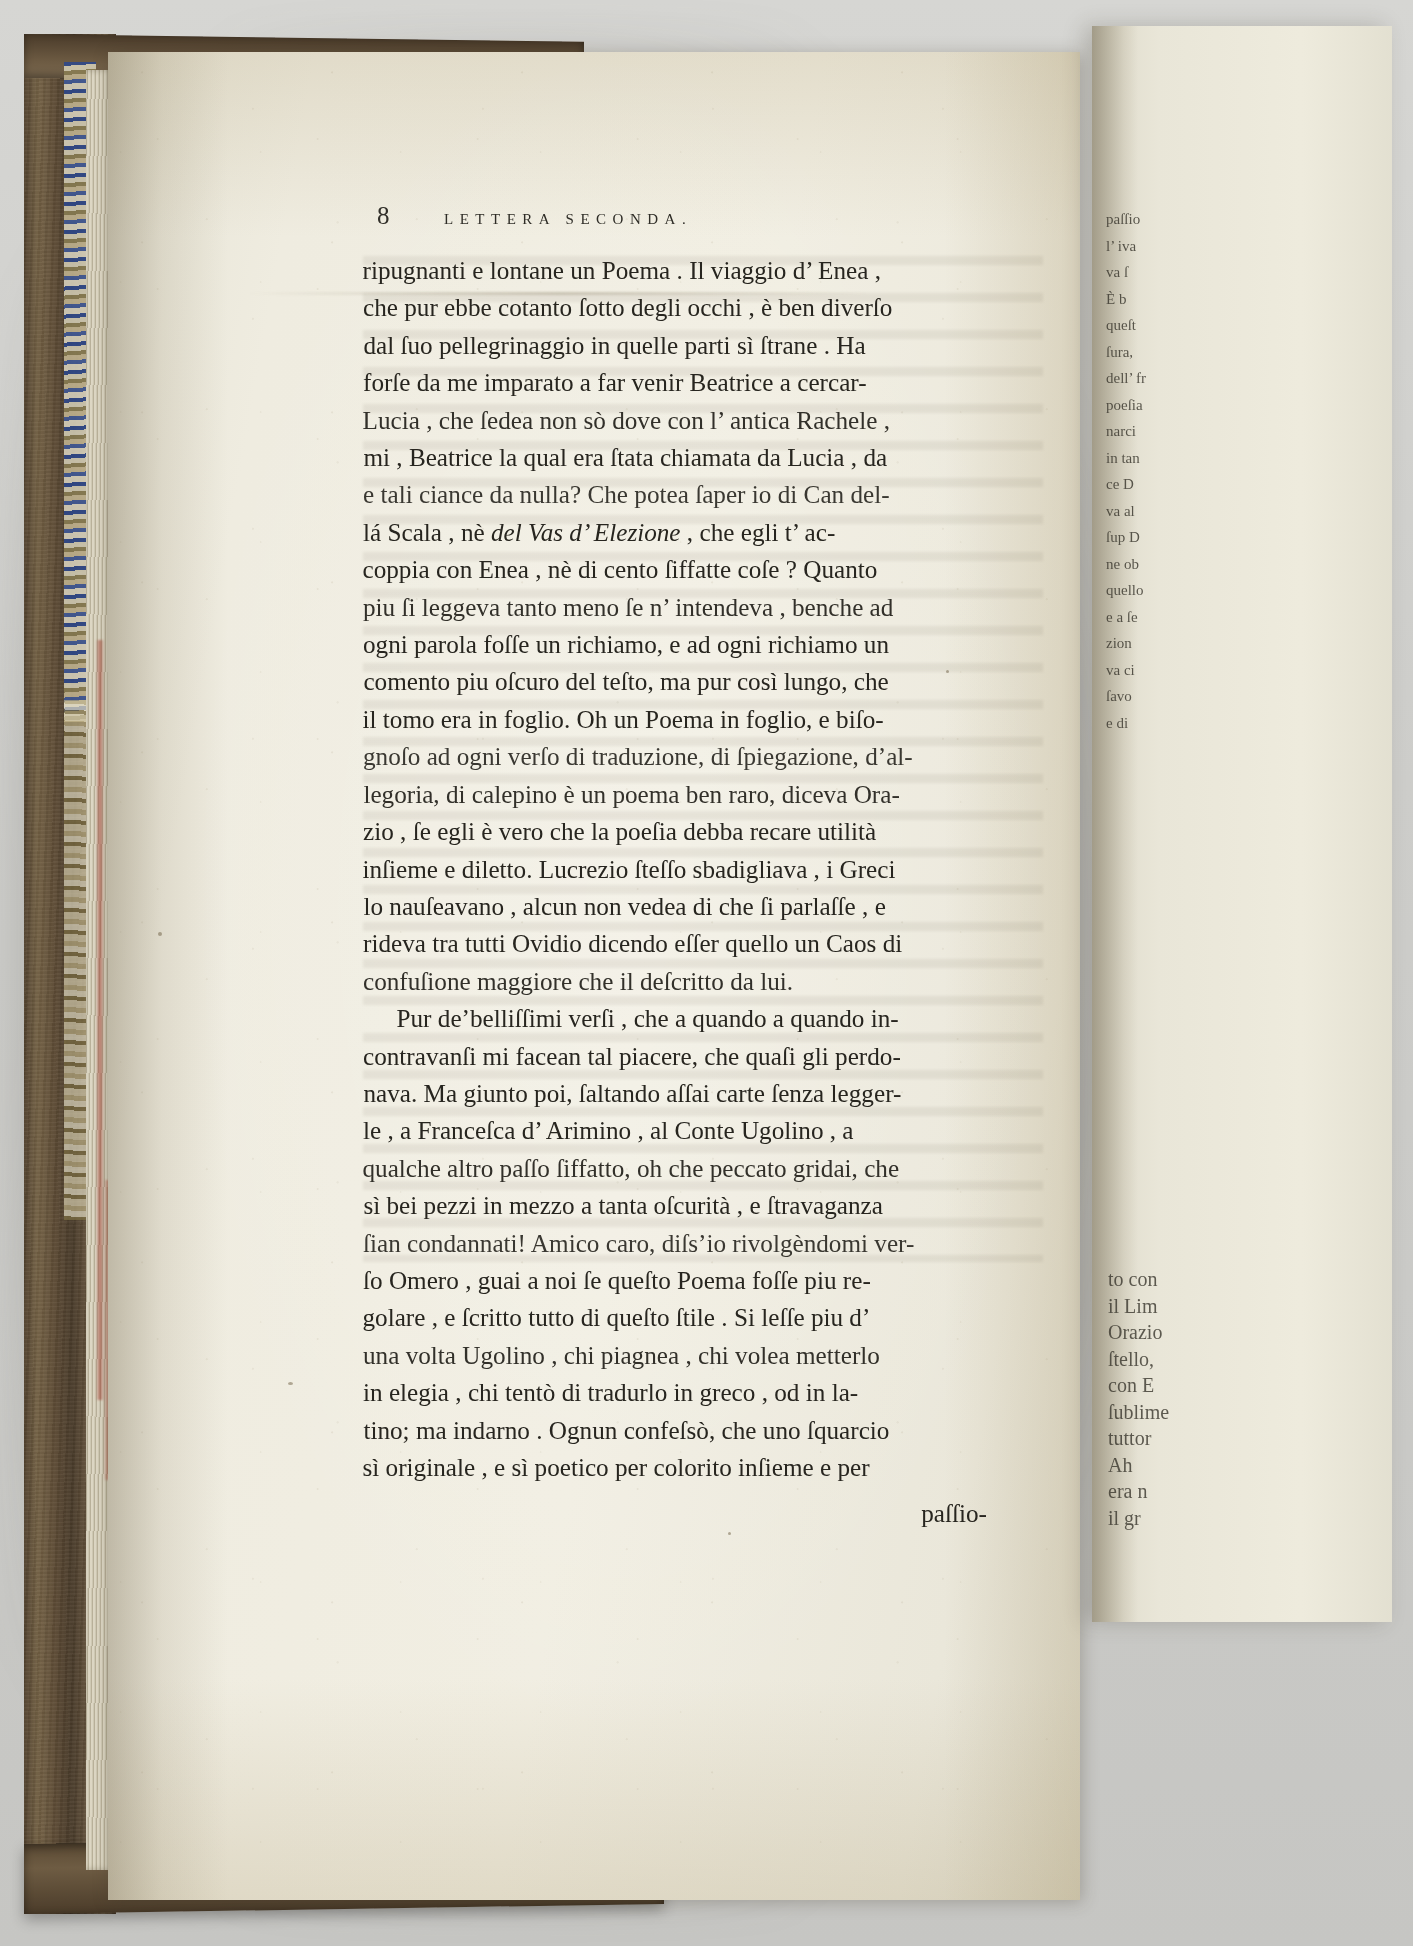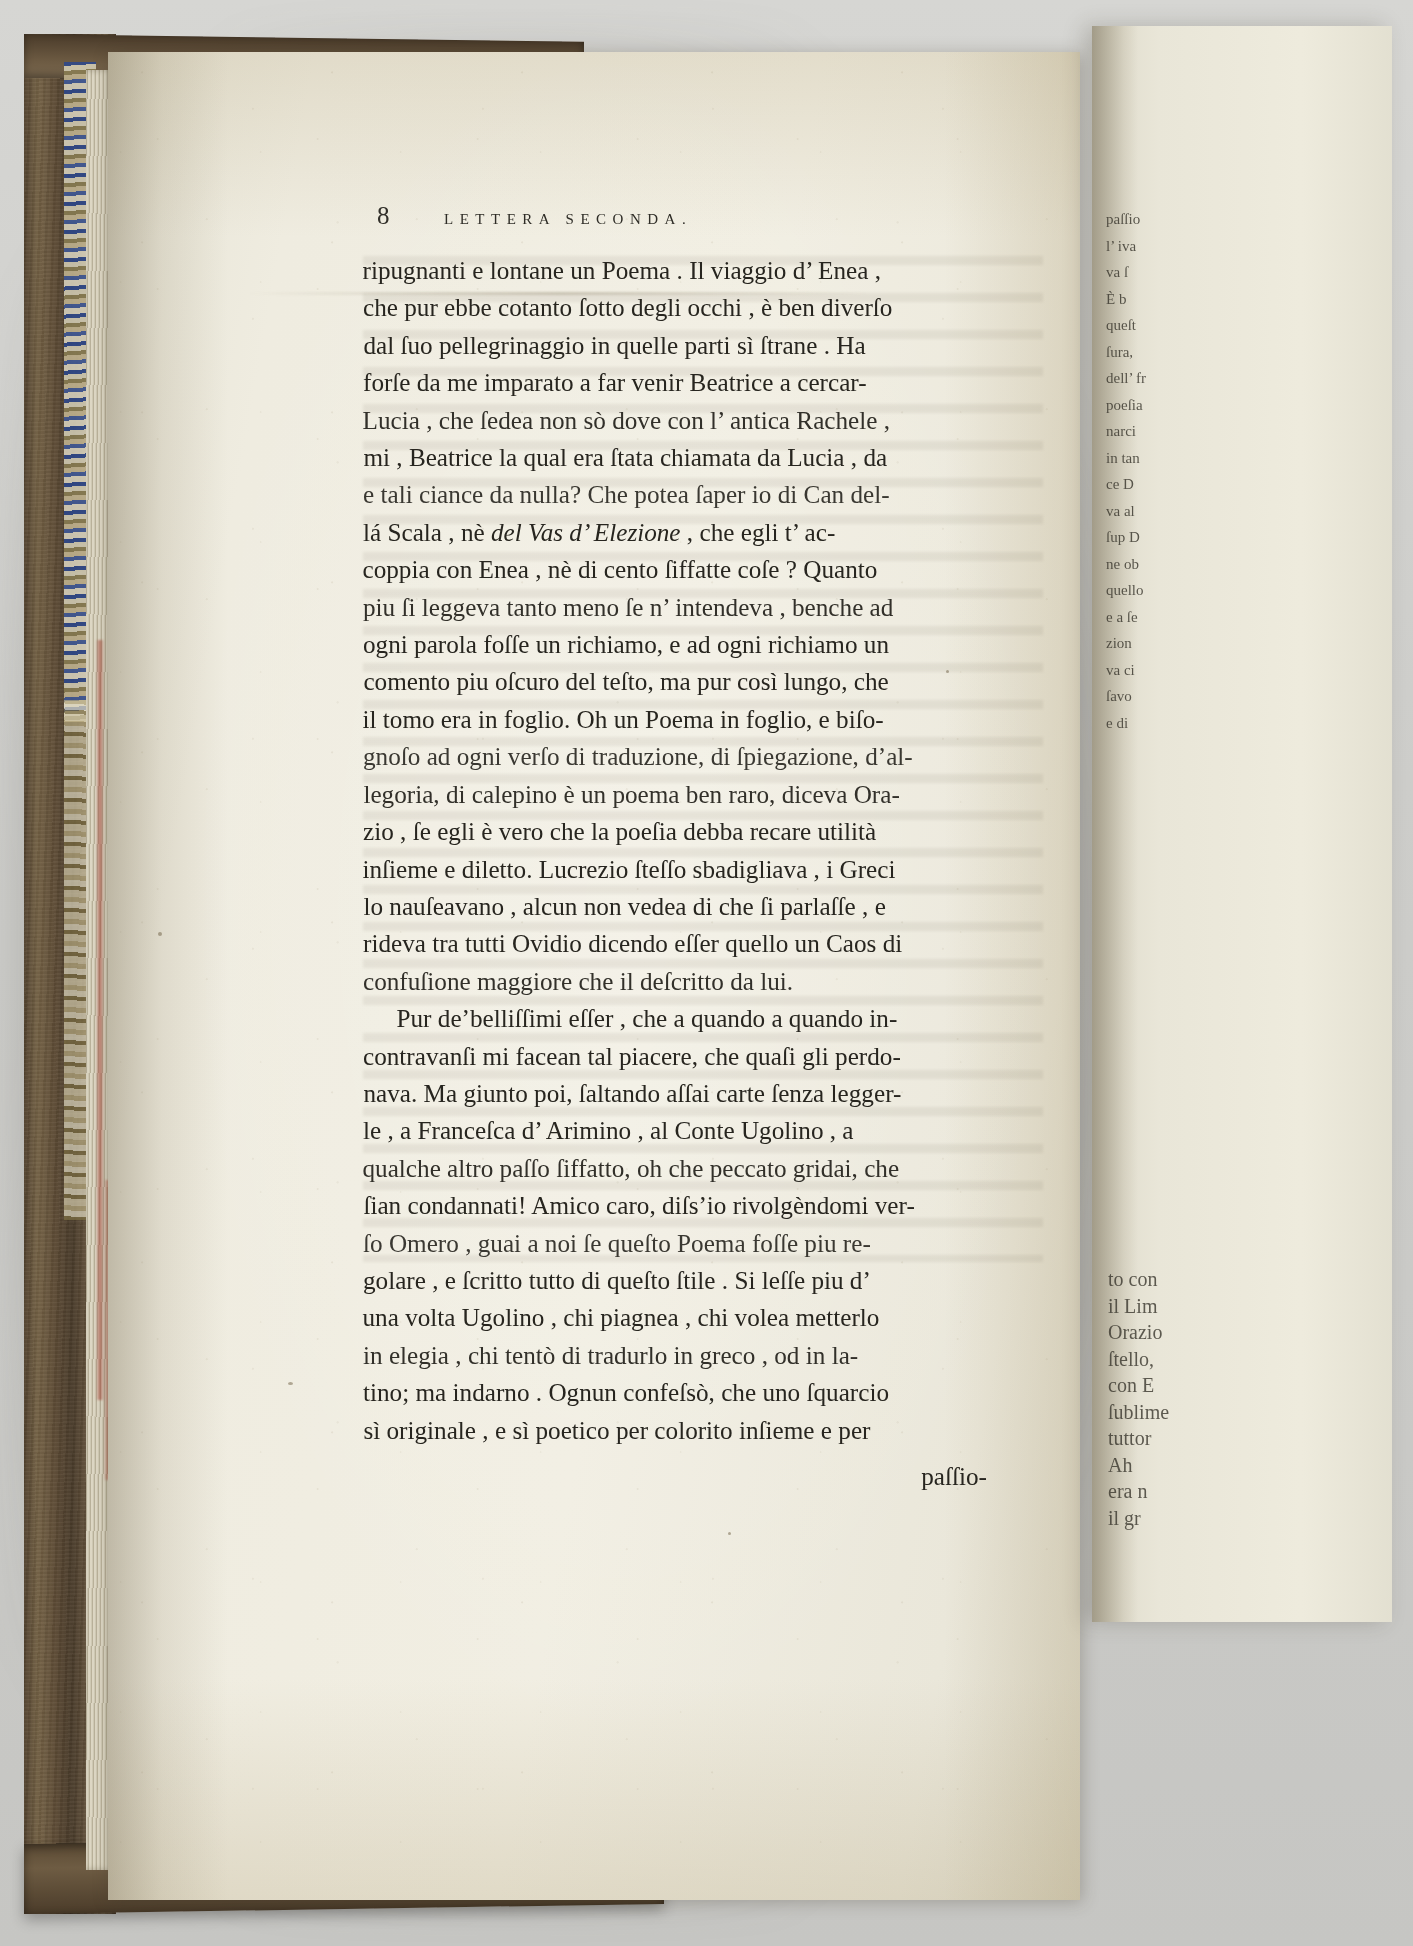--- a/index.html
+++ b/index.html
@@ -390,25 +390,26 @@
         <span class="ln">gnoſo ad ogni verſo di traduzione, di ſpiegazione, d’al-</span>
         <span class="ln">legoria, di calepino è un poema ben raro, diceva Ora-</span>
         <span class="ln">zio , ſe egli è vero che la poeſia debba recare utilità</span>
         <span class="ln">inſieme e diletto. Lucrezio ſteſſo sbadigliava , i Greci</span>
         <span class="ln">lo nauſeavano , alcun non vedea di che ſi parlaſſe , e</span>
         <span class="ln">rideva tra tutti Ovidio dicendo eſſer quello un Caos di</span>
         <span class="ln">confuſione maggiore che il deſcritto da lui.</span>
       </div>
 
       <div class="para indent">
-        <span class="ln">Pur de’belliſſimi eſſer , che a quando a quando in-</span>
+        <span class="ln">Pur de’belliſſimi verſi , che a quando a quando in-</span>
         <span class="ln">contravanſi mi facean tal piacere, che quaſi gli perdo-</span>
         <span class="ln">nava. Ma giunto poi, ſaltando aſſai carte ſenza legger-</span>
         <span class="ln">le , a Franceſca d’ Arimino , al Conte Ugolino , a</span>
         <span class="ln">qualche altro paſſo ſiffatto, oh che peccato gridai, che</span>
+        <span class="ln">sì bei pezzi in mezzo a tanta oſcurità , e ſtravaganza</span>
         <span class="ln">ſian condannati! Amico caro, diſs’io rivolgèndomi ver-</span>
         <span class="ln">ſo Omero , guai a noi ſe queſto Poema foſſe piu re-</span>
         <span class="ln">golare , e ſcritto tutto di queſto ſtile . Si leſſe piu d’</span>
         <span class="ln">una volta Ugolino , chi piagnea , chi volea metterlo</span>
         <span class="ln">in elegia , chi tentò di tradurlo in greco , od in la-</span>
         <span class="ln">tino; ma indarno . Ognun confeſsò, che uno ſquarcio</span>
         <span class="ln">sì originale , e sì poetico per colorito inſieme e per</span>
       </div>
 
       <div class="catchword">paſſio-</div>

